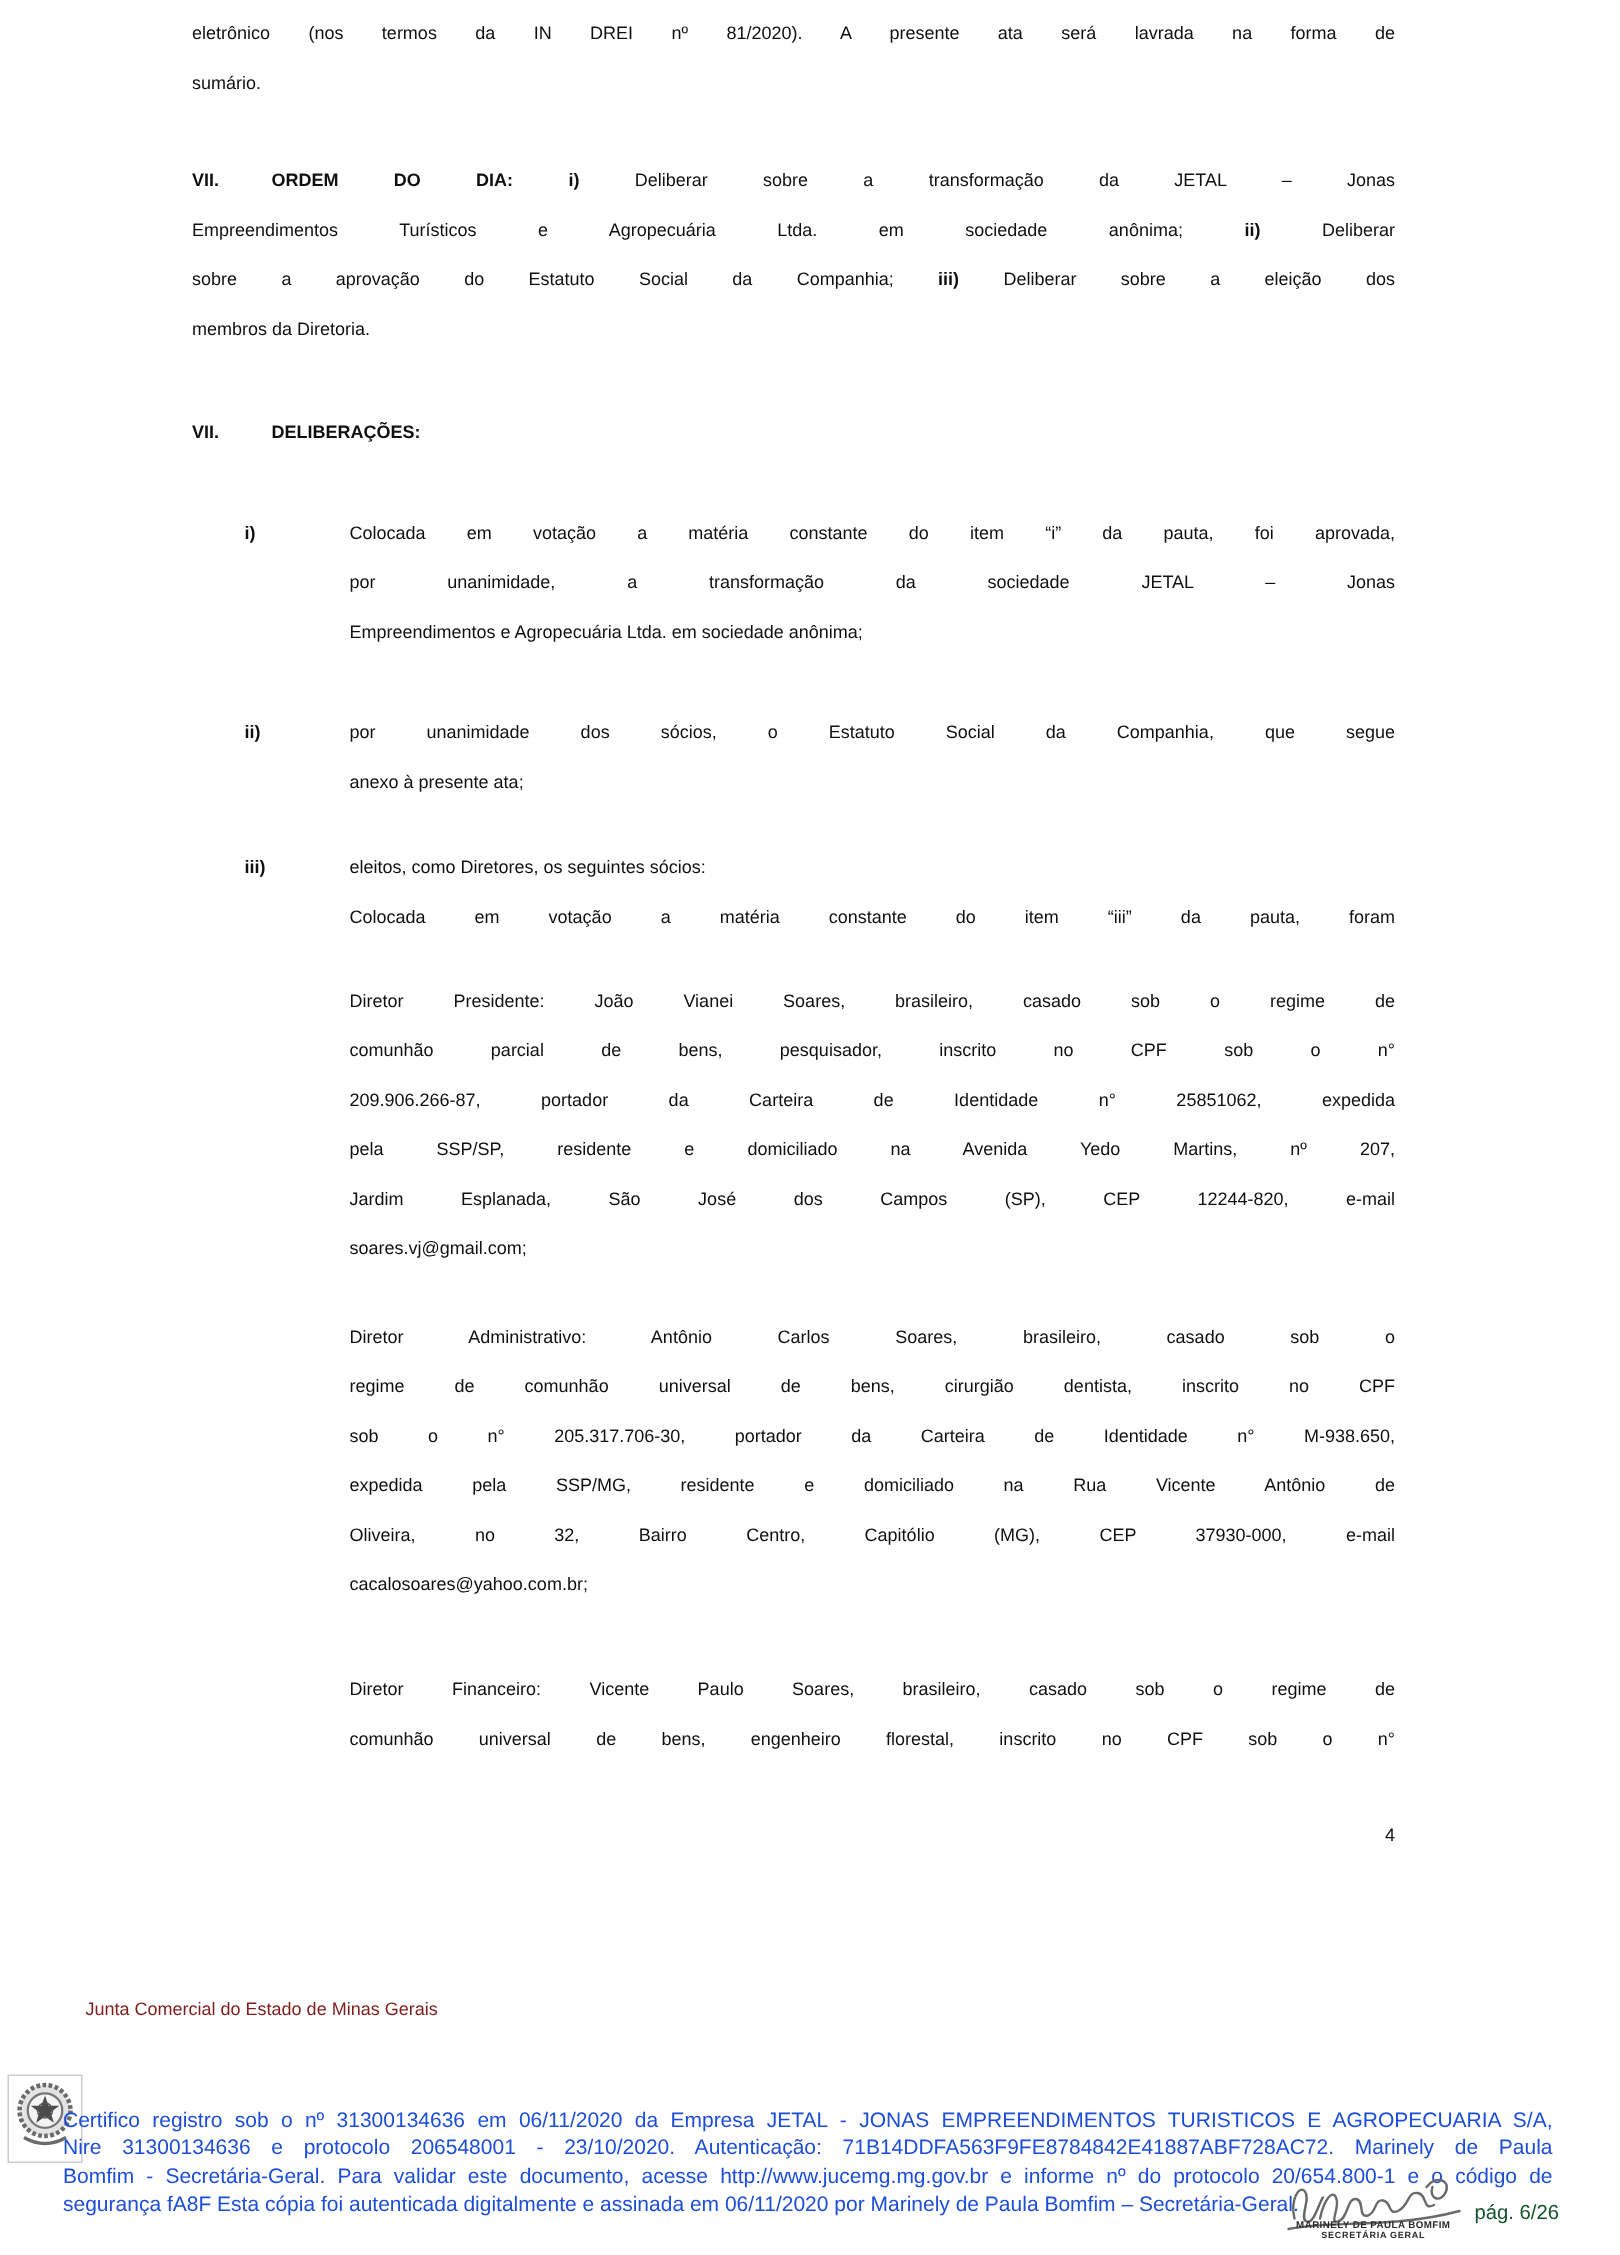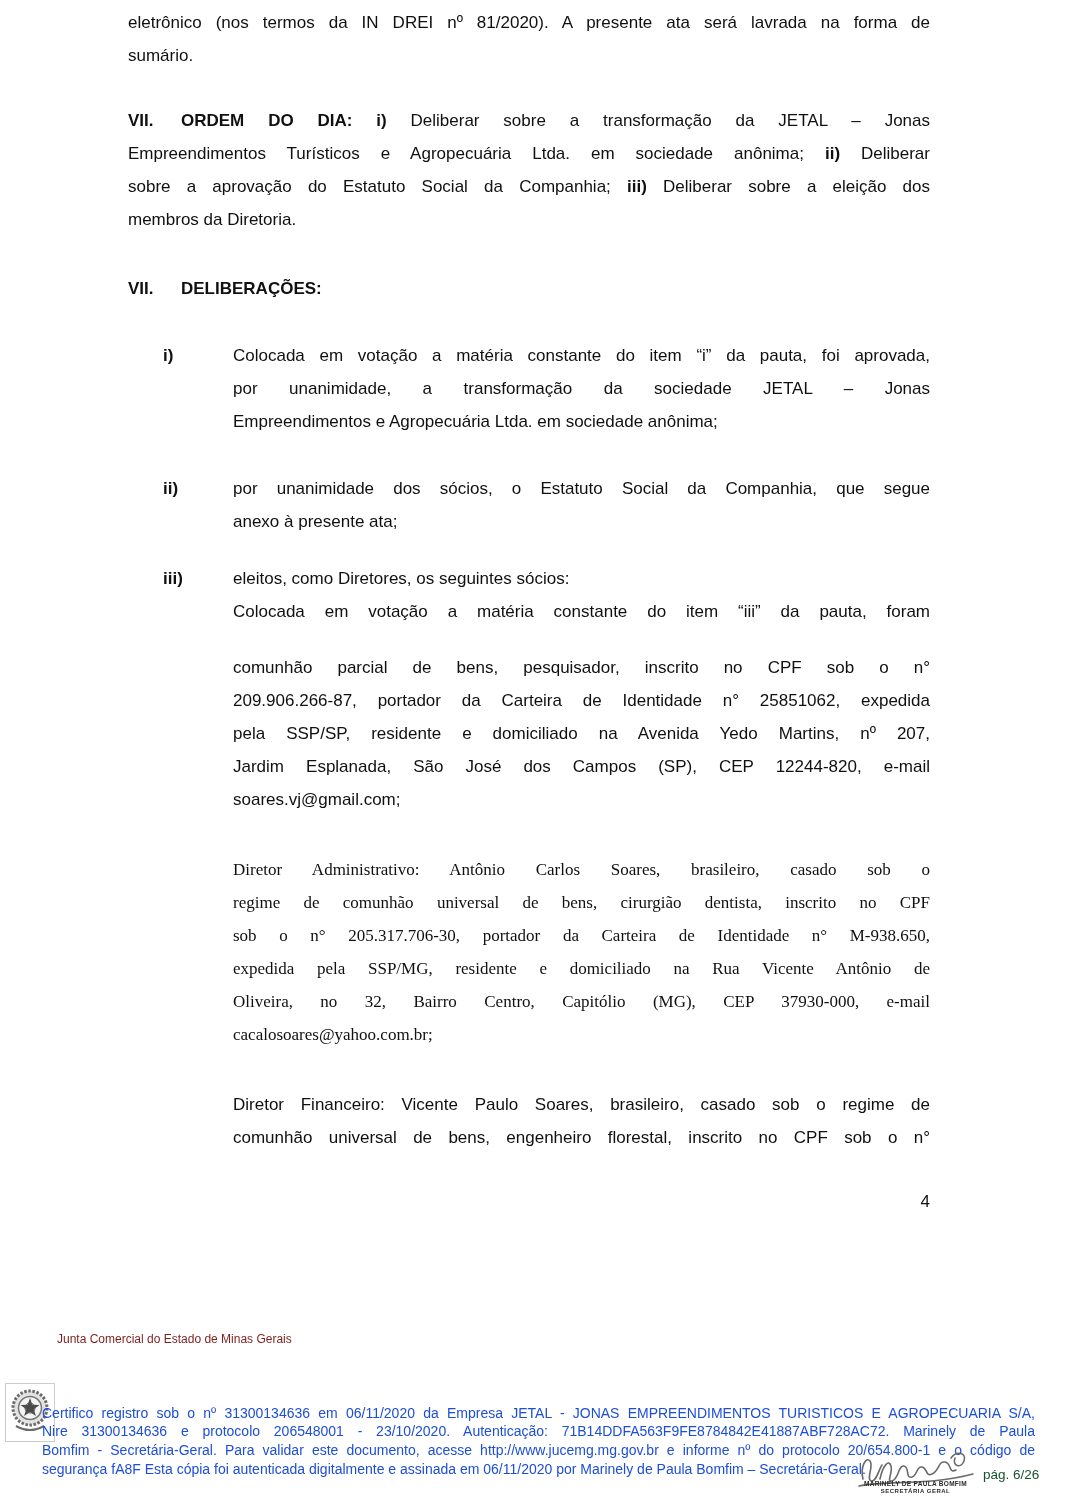--- a/index.html
+++ b/index.html
@@ -1,27 +1,27 @@
 <!DOCTYPE html>
 <html><head>
 <meta charset="utf-8">
 <style>
   html,body{margin:0;padding:0;background:#ffffff;}
   .page{position:relative;width:1080px;height:1503px;background:#ffffff;overflow:hidden;
         font-family:"Liberation Sans","DejaVu Sans",sans-serif;color:#101010;}
-  .content{position:absolute;left:128px;top:6px;width:802px;font-size:17px;line-height:33px;}
+  .content{position:absolute;left:128px;top:6px;width:802px;font-size:12px;line-height:33px;}
   .tl{min-height:33px;}
   .jl{text-align:justify;text-align-last:justify;}
   .bold{font-weight:bold;}
   .hlbl{display:inline-block;width:53px;font-weight:bold;}
   .item{position:relative;padding-left:105px;}
   .ilabel{position:absolute;left:35px;top:0;font-weight:bold;}
   .indent{padding-left:105px;}
   .sp32{margin-top:32px;} .sp36{margin-top:36px;} .sp34{margin-top:34px;}
-  .sp24{margin-top:24px;} .sp23{margin-top:23px;} .sp35{margin-top:37px;font-family:Liberation Serif, serif;}
+  .sp24{margin-top:24px;} .sp23{margin-top:23px;} .sp35{margin-top:26px;}
   .sp37{margin-top:37px;}
   .pgnum{margin-top:31px;text-align:right;}
   .logo-box{position:absolute;left:5px;top:1383px;width:48px;height:57px;border:1px solid #cccccc;
             display:flex;align-items:center;justify-content:center;background:#fff;}
   .f-org{position:absolute;left:57px;top:1330px;width:993px;font-size:12px;line-height:18.7px;color:#7f1d1d;}
   .f-cert{position:absolute;left:42px;top:1403.5px;width:993px;font-size:14px;line-height:18.7px;color:#1d4ed8;}
   .f-cert .tl{min-height:18.7px;}
   .sig{position:absolute;left:853px;top:1441px;width:125px;height:58px;text-align:center;z-index:3;}
   .sig svg{position:absolute;left:0;top:0;}
   .sig-name{position:absolute;left:0;right:0;top:39px;font-size:6.5px;font-weight:bold;
@@ -72,20 +72,21 @@
 
     <div class="item sp24">
       <span class="ilabel">iii)</span>
       <div>
           <div class="tl"><span>eleitos, como Diretores, os seguintes sócios:</span></div>
           <div class="tl jl"><span>Colocada em votação a matéria constante do item “iii” da pauta, foram</span></div>
         </div>
     </div>
 
     <div class="indent sp23">
+        <div class="tl jl"><span>Diretor Presidente: João Vianei Soares, brasileiro, casado sob o regime de</span></div>
         <div class="tl jl"><span>comunhão parcial de bens, pesquisador, inscrito no CPF sob o n°</span></div>
         <div class="tl jl"><span>209.906.266-87, portador da Carteira de Identidade n° 25851062, expedida</span></div>
         <div class="tl jl"><span>pela SSP/SP, residente e domiciliado na Avenida Yedo Martins, nº 207,</span></div>
         <div class="tl jl"><span>Jardim Esplanada, São José dos Campos (SP), CEP 12244-820, e-mail</span></div>
         <div class="tl"><span>soares.vj@gmail.com;</span></div>
       </div>
 
     <div class="indent sp35">
         <div class="tl jl"><span>Diretor Administrativo: Antônio Carlos Soares, brasileiro, casado sob o</span></div>
         <div class="tl jl"><span>regime de comunhão universal de bens, cirurgião dentista, inscrito no CPF</span></div>

